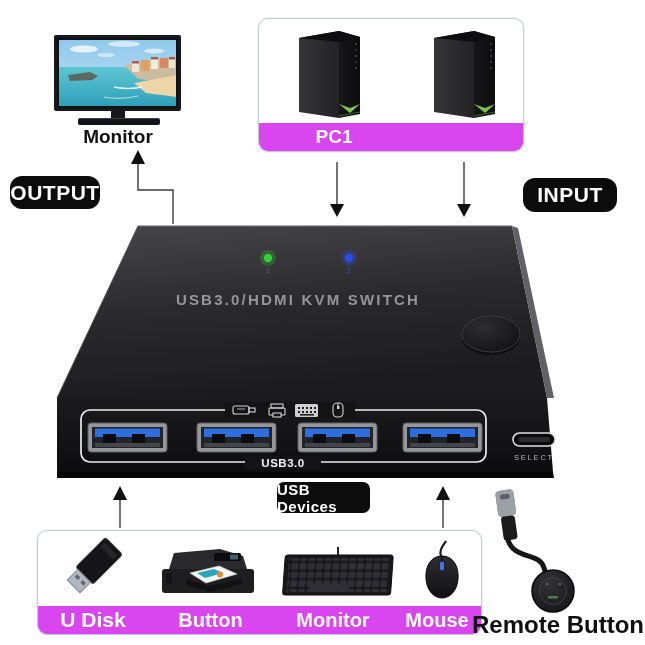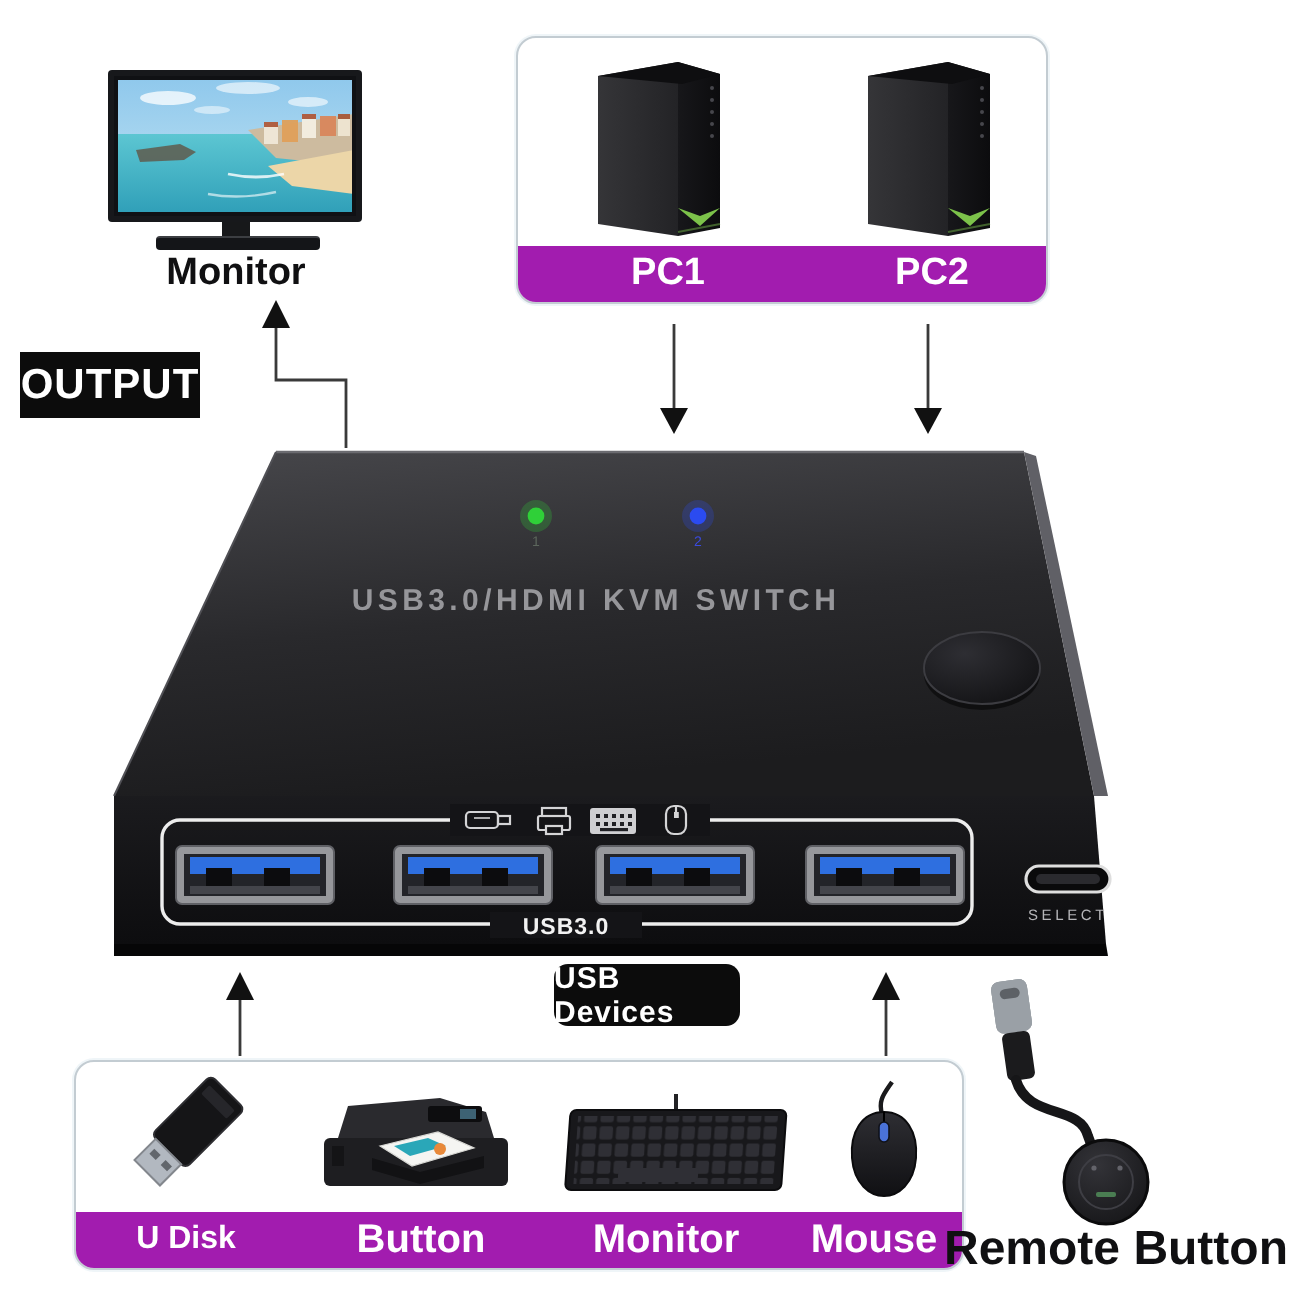--- a/index.html
+++ b/index.html
@@ -4,29 +4,29 @@
 <style>
   html,body{margin:0;padding:0;background:#ffffff;}
   #canvas{position:relative;width:645px;height:645px;background:#ffffff;overflow:hidden;
           font-family:"Liberation Sans",sans-serif;}
   .abs{position:absolute;}
   svg{display:block;}
   svg text{font-family:"Liberation Sans",sans-serif;}
 
   
   .pill{position:absolute;background:#0c0c0c;color:#ffffff;font-weight:bold;
-        display:flex;align-items:center;justify-content:center;border-radius:0;
+        display:flex;align-items:center;justify-content:center;border-radius:12px;
         letter-spacing:.5px;}
   .pill.big{font-size:21px;}
   .pill.mid{font-size:15px;border-radius:7px;margin-left:40px;}
 
   
   .white-box{position:absolute;background:#ffffff;border:1px solid #c3ccd2;border-radius:10px;
              overflow:hidden;box-shadow:0 0 0 1px rgba(210,225,235,.35);}
-  .black-bar{position:absolute;left:0;right:0;bottom:0;background:#a21caf;color:#fff;
+  .black-bar{position:absolute;left:0;right:0;bottom:0;background:#d946ef;color:#fff;
              display:flex;align-items:center;}
   .black-bar span{font-weight:bold;color:#fff;text-align:center;}
 
   .caption{position:absolute;color:#101012;font-weight:bold;text-align:center;white-space:nowrap;}
 
   
   .stand-neck{position:absolute;background:#17181a;}
   .stand-base{position:absolute;background:#141518;border-radius:2px;border-top:1px solid #3c3e42;}
 </style>
 </head>
@@ -138,25 +138,25 @@
           <circle cx="59" cy="20" r="1"></circle>
           <circle cx="59" cy="26" r="1"></circle>
           <circle cx="59" cy="32" r="1"></circle>
           <circle cx="59" cy="38" r="1"></circle>
         </g>
       <path d="M42,74 L53,83 L63,74 L53,78 Z" fill="#7cc24a"></path>
       <path d="M42,86 L63,82" stroke="#57853a" stroke-width="1" opacity="0.7"></path>
     </svg>
     <div class="black-bar" style="height:28px">
       <span style="width:150px;font-size:19px">PC1</span>
-      <span style="width:114px;font-size:19px">PC2</span>
     </div>
   </div>
 
   <div class="pill big" style="left:10px;top:176px;width:90px;height:33px">OUTPUT</div>
+  <div class="pill big" style="left:523px;top:178px;width:94px;height:34px">INPUT</div>
 
   <svg class="abs" style="left:0;top:0" width="645" height="645" viewBox="0 0 645 645">
     <g stroke="#3a3a3a" stroke-width="1.4" fill="none">
       <polyline points="173,224 173,190 138,190 138,162"></polyline>
       <line x1="337" y1="162" x2="337" y2="205"></line>
       <line x1="464" y1="162" x2="464" y2="205"></line>
       <line x1="120" y1="528" x2="120" y2="498"></line>
       <line x1="443" y1="528" x2="443" y2="498"></line>
     </g>
     <g fill="#111111">
@@ -315,21 +315,21 @@
     </svg>
 
     <svg class="abs" style="left:378px;top:6px" width="54" height="66" viewBox="0 0 54 66">
       <path d="M30,4 C 26,10 23,13 25,20" stroke="#1a1a1c" stroke-width="2.2" fill="none"></path>
       <path d="M26,19 c-11,0 -17,10 -16,23 c1,13 9,19 16,19 c7,0 15,-6 16,-19 c1,-13 -5,-23 -16,-23 z" fill="url(#gMouse)" stroke="#0b0b0d" stroke-width="1"></path>
       <line x1="26" y1="19" x2="26" y2="33" stroke="#000000" stroke-width="1"></line>
       <rect x="23.5" y="24" width="5" height="10" rx="2.5" fill="#4a72d8" stroke="#10121a" stroke-width="0.8"></rect>
     </svg>
 
     <div class="black-bar" style="height:28px">
-      <span style="width:110px;font-size:16px">U Disk</span>
+      <span style="width:110px;font-size:21px">U Disk</span>
       <span style="width:125px;font-size:20px">Button</span>
       <span style="width:120px;font-size:20px">Monitor</span>
       <span style="width:88px;font-size:20px">Mouse</span>
     </div>
   </div>
 
   <svg class="abs" style="left:478px;top:484px" width="167" height="132" viewBox="0 0 167 132">
     <g transform="rotate(-8 30 35)">
       <rect x="21" y="6" width="18" height="26" rx="4" fill="#9aa0a6" stroke="#6e7control4" stroke-width="0"></rect>
       <rect x="21" y="6" width="18" height="26" rx="4" fill="#9aa0a6" stroke="#707övä070" stroke-width="0"></rect>

